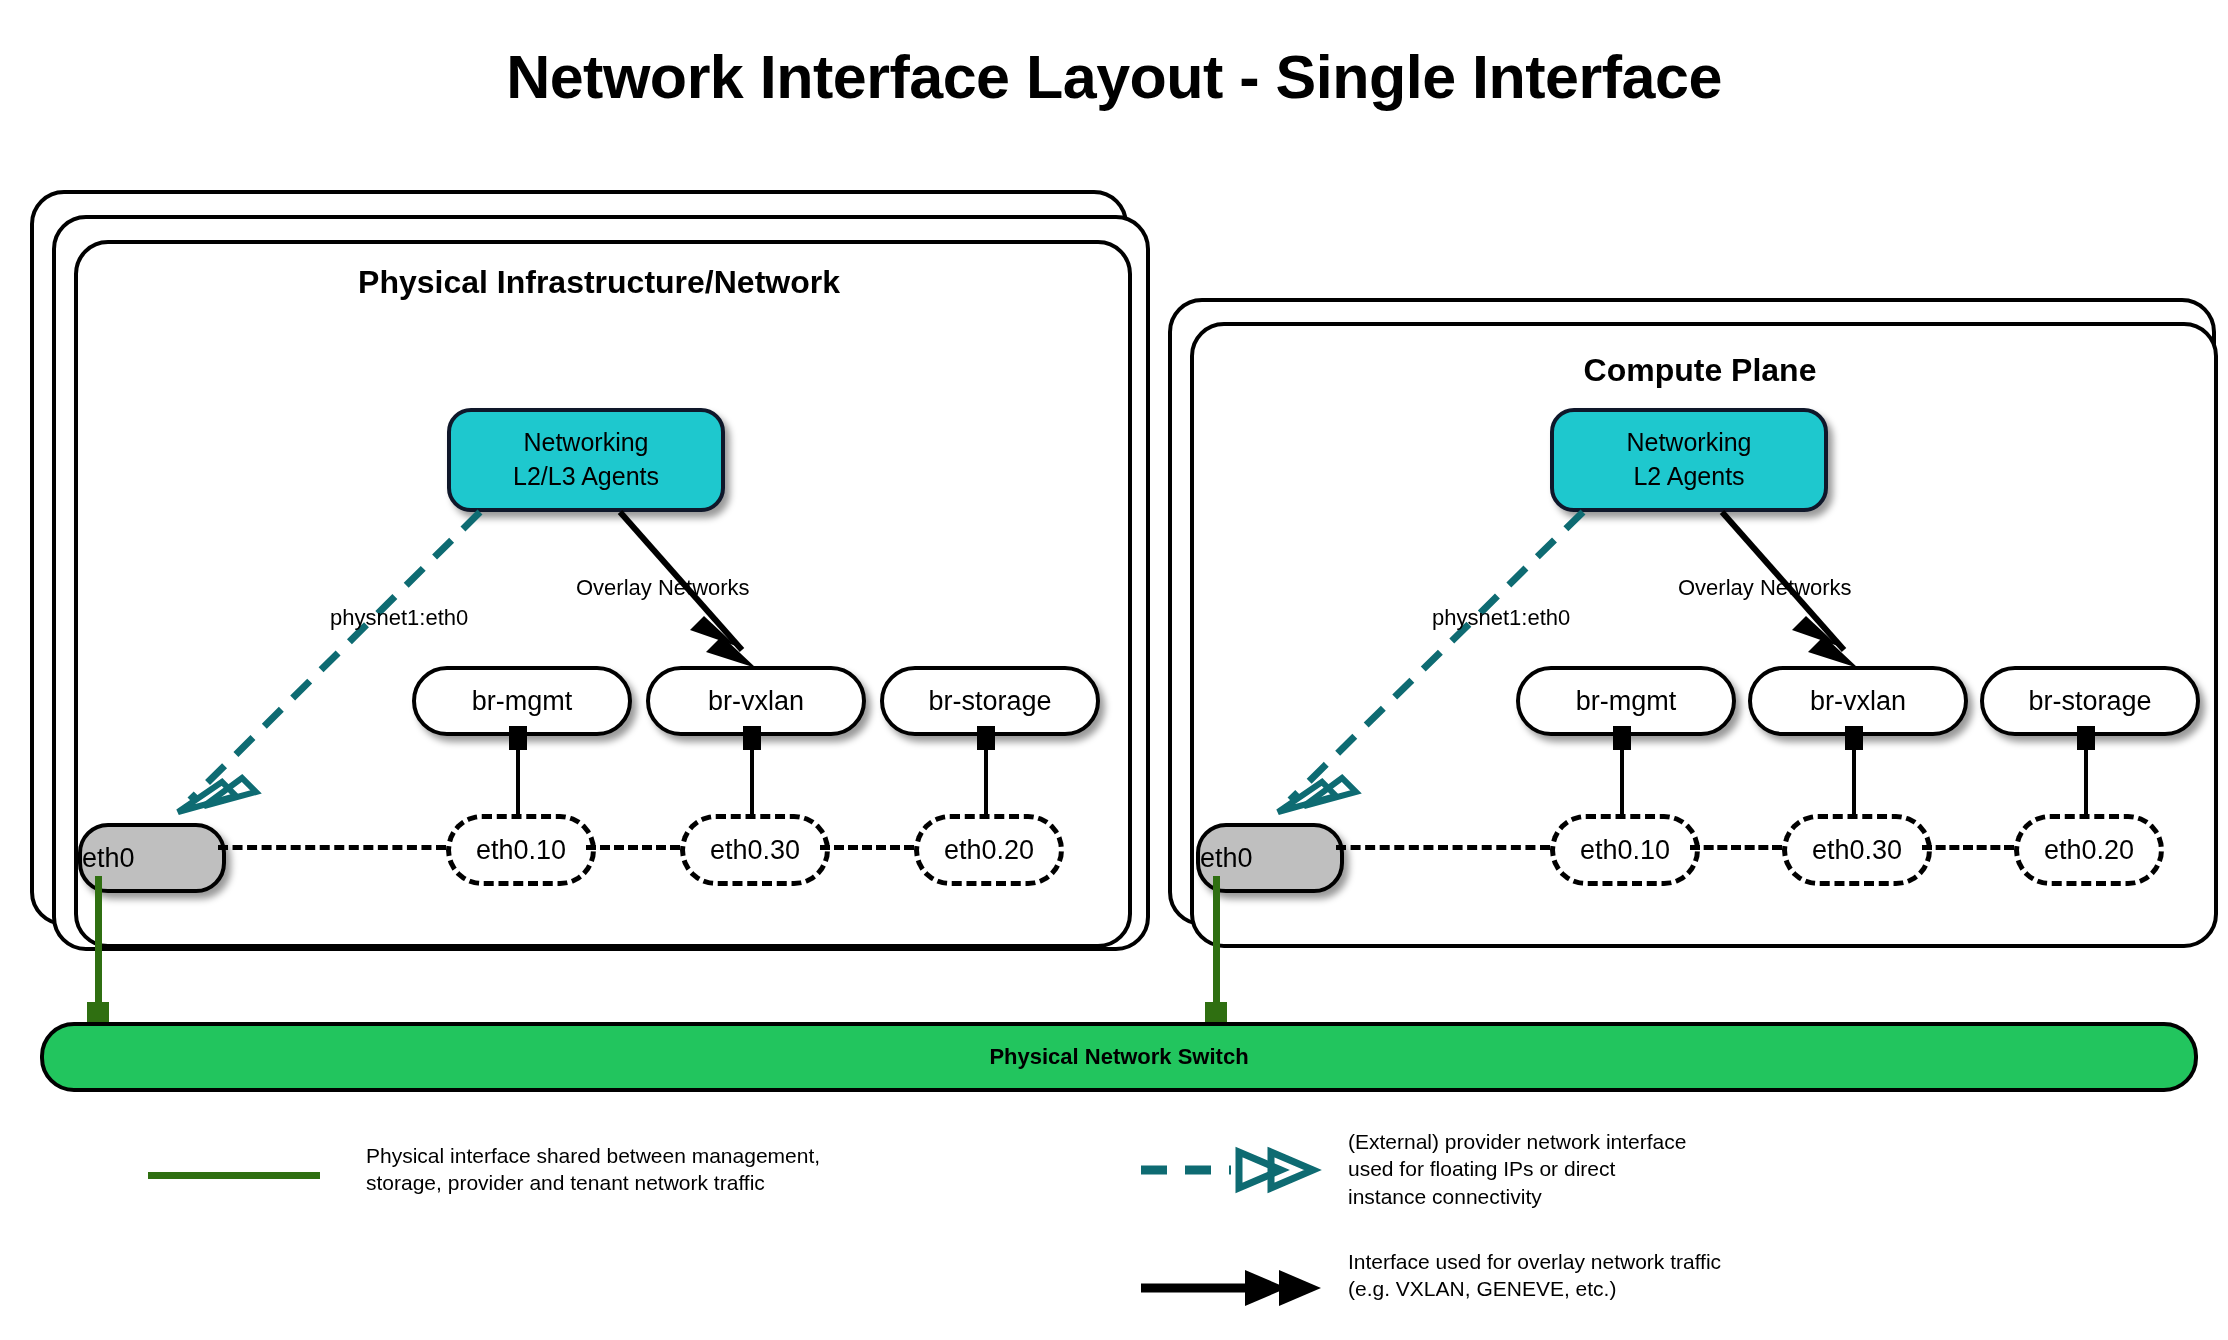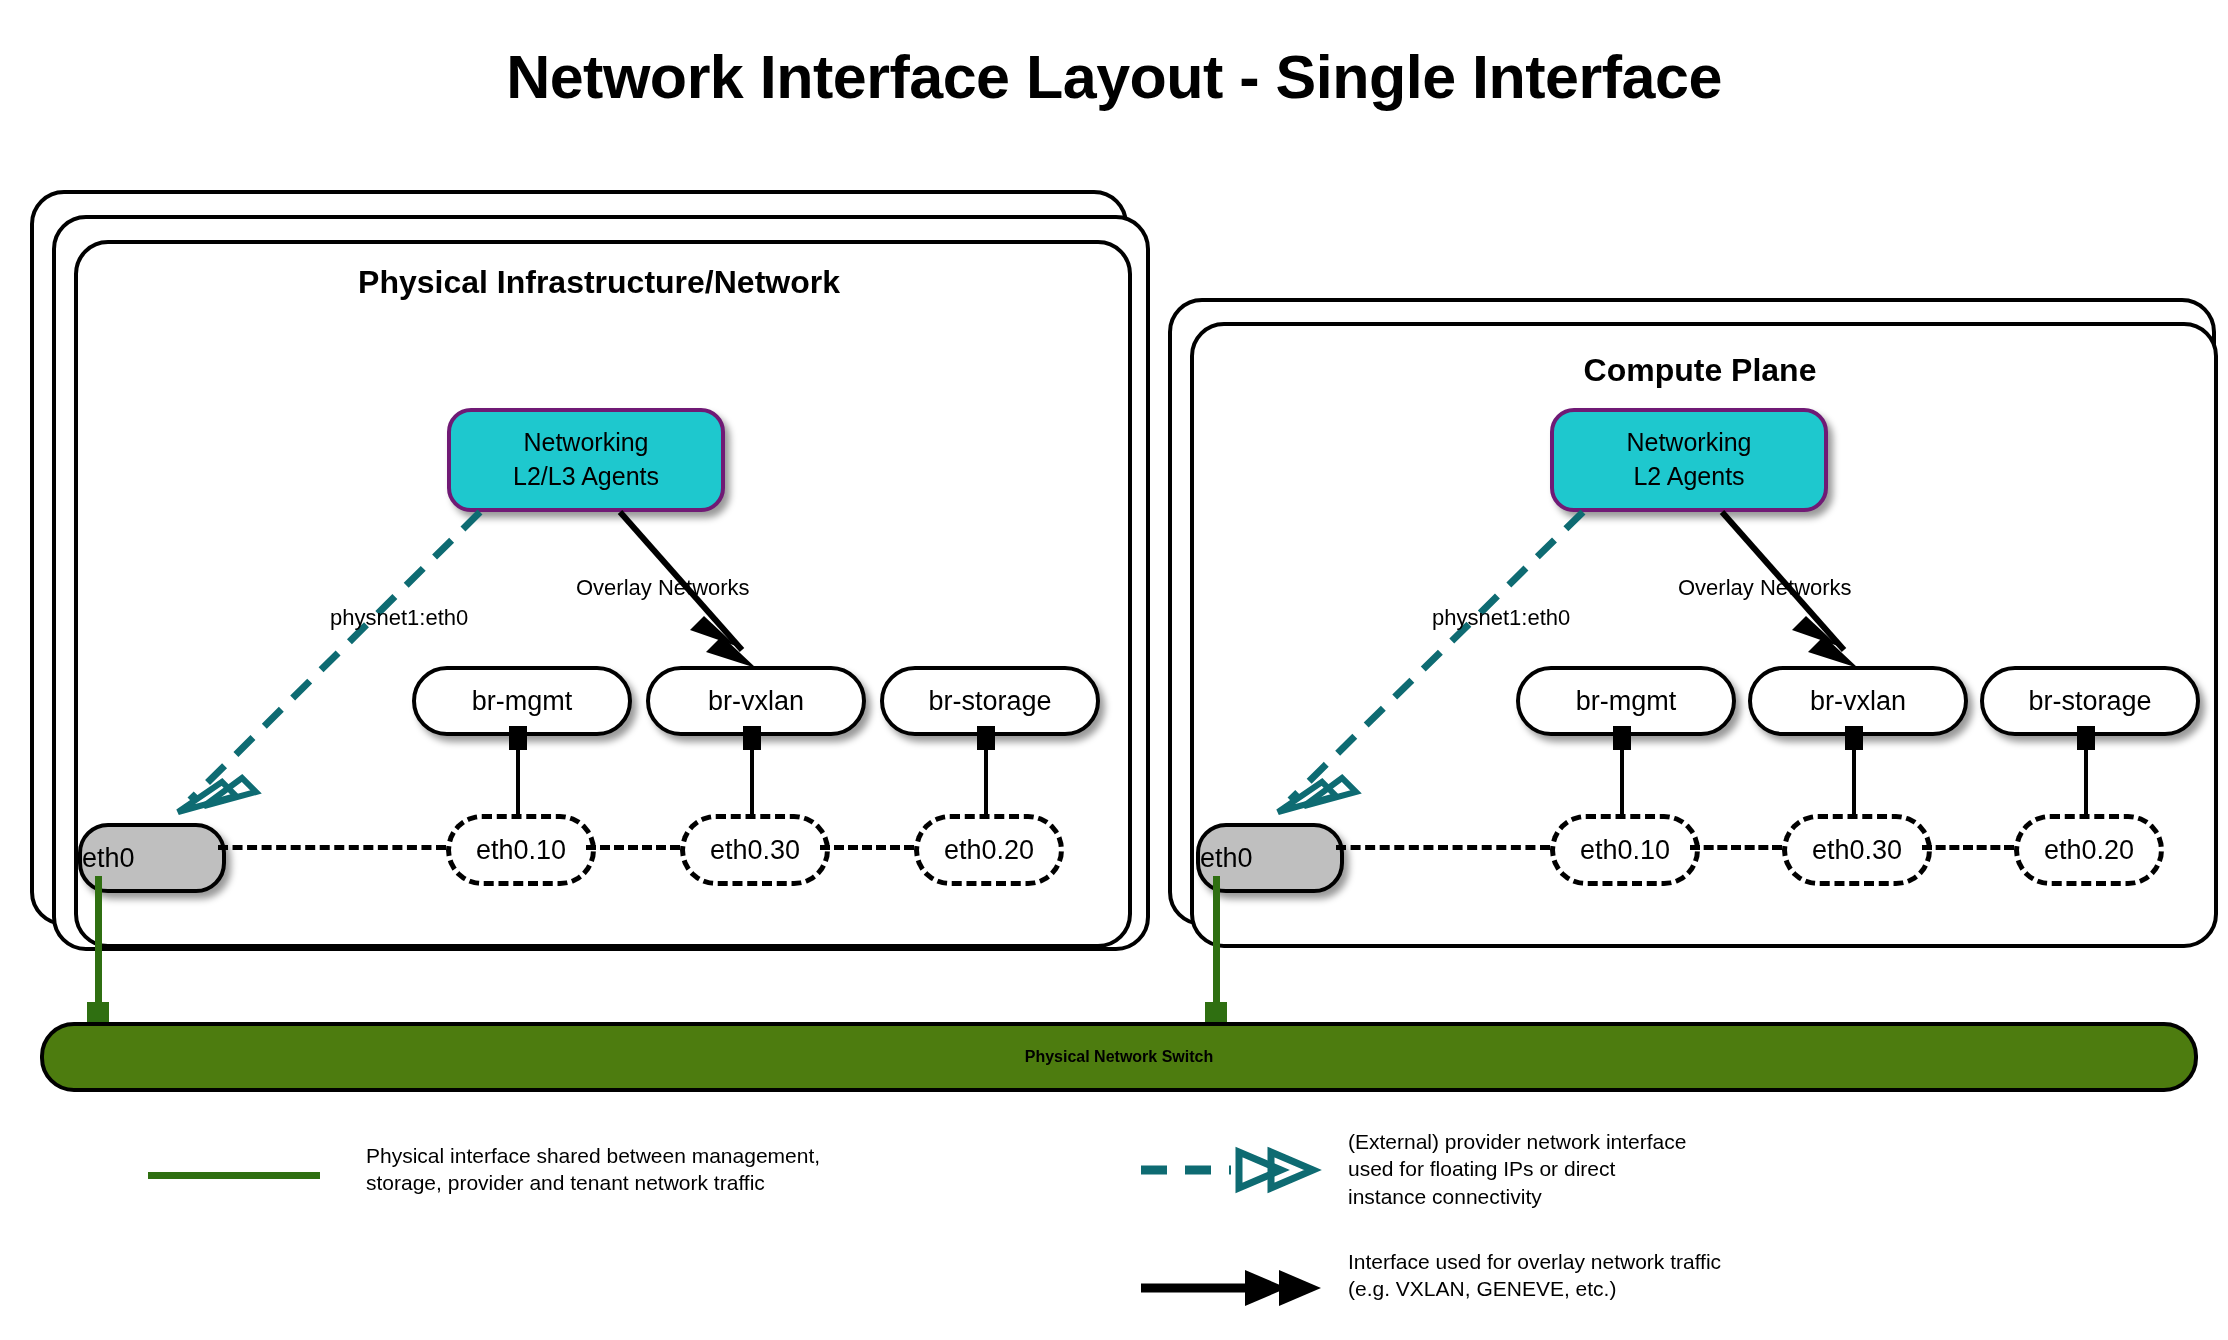--- a/index.html
+++ b/index.html
@@ -10,42 +10,42 @@
   .title{position:absolute;left:0;top:42px;width:2228px;text-align:center;
          font-size:61px;font-weight:bold;letter-spacing:-0.5px;}
 
   
   .stack{position:absolute;}
   .card{position:absolute;background:#fff;border:4px solid #000;border-radius:34px;}
   .host-title{position:absolute;width:100%;text-align:center;font-size:32px;
               font-weight:bold;line-height:1.28;}
 
   
-  .agent{position:absolute;background:#1ec8ce;border:4px solid #701a75;border-radius:24px;
+  .agent{position:absolute;background:#1ec8ce;border:4px solid #0f172a;border-radius:24px;
          display:flex;flex-direction:column;align-items:center;justify-content:center;
          font-size:25px;line-height:1.35;box-shadow:5px 6px 7px rgba(0,0,0,.40);}
 
   
   .bridge{position:absolute;background:#fff;border:4px solid #000;border-radius:40px;
           display:flex;align-items:center;justify-content:center;font-size:27px;
           box-shadow:5px 6px 7px rgba(0,0,0,.40);}
 
   
   .vlan{position:absolute;background:#fff;border:5px dashed #000;border-radius:36px;
         display:flex;align-items:center;justify-content:center;font-size:27px;}
 
   
   .nic{position:absolute;background:#bfbfbf;border:4px solid #000;border-radius:30px;
        display:flex;align-items:center;justify-content:flex-start;font-size:27px;
        box-shadow:5px 6px 7px rgba(0,0,0,.40);margin-top:9px;}
 
   
-  .switch{position:absolute;background:#4d7c0f;border:4px solid #000;border-radius:34px;
+  .switch{position:absolute;background:#22c55e;border:4px solid #000;border-radius:34px;
           display:flex;align-items:center;justify-content:center;
-          font-size:16px;font-weight:bold;}
+          font-size:22px;font-weight:bold;}
 
   
   .vline{position:absolute;background:#000;width:4px;}
   .stub{position:absolute;background:#000;width:18px;height:24px;}
   .hdash{position:absolute;height:0;border-top:5px dashed #000;}
   .greenline{position:absolute;background:#2f6f11;width:7px;}
   .greensq{position:absolute;background:#2f6f11;width:22px;height:42px;}
 
   .lbl{position:absolute;font-size:22px;white-space:nowrap;}
   svg{position:absolute;overflow:visible;}

